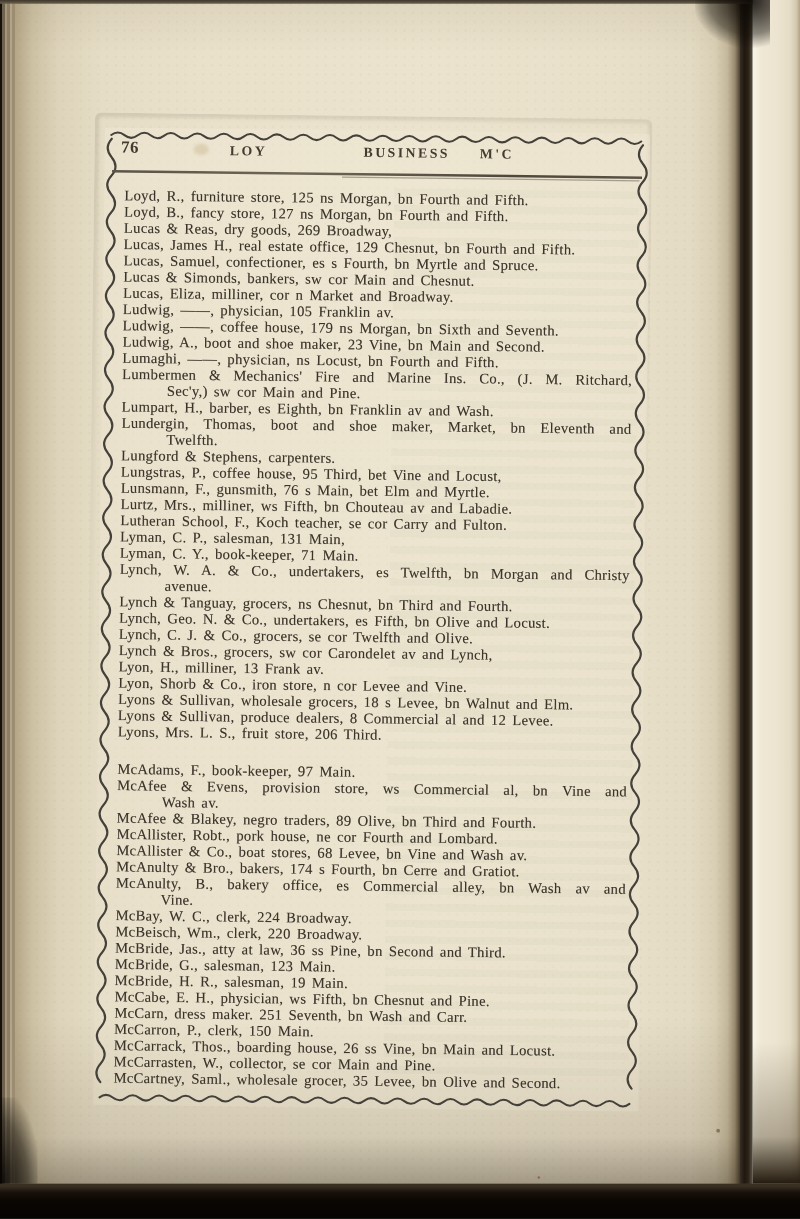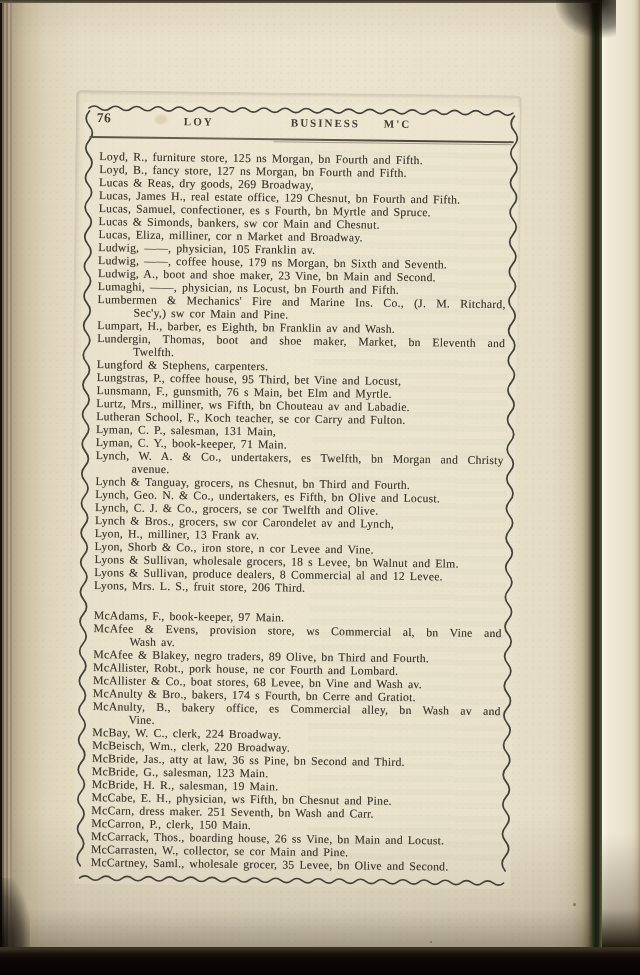--- a/index.html
+++ b/index.html
@@ -1,16 +1,16 @@
 <!DOCTYPE html>
 <html style="--paper: #e9e0ca; --ink: #3a342b;"><head>
 <meta charset="utf-8">
 <style>
   html,body{margin:0;padding:0;background:#070402;}
-  .canvas{position:relative;width:640px;height:975px;overflow:hidden;background:#15803d;
+  .canvas{position:relative;width:640px;height:975px;overflow:hidden;background:#404040;
           font-family:"Liberation Serif","DejaVu Serif",serif;}
 
   
   .edge-stripes{position:absolute;left:0;top:0;width:12px;height:947px;
     background:linear-gradient(90deg,#15100a 0 2px,#6f6350 2px 4px,#a4957a 4px 6px,#8d7f66 6px 8px,#b3a489 8px 10px,#9c8d72 10px 12px);}
   .main-page{position:absolute;left:12px;top:0;width:580px;height:947px;
     background:
       linear-gradient(180deg,rgba(110,92,62,.10),rgba(0,0,0,0) 42px,rgba(0,0,0,0) 86%,rgba(70,55,32,.14) 96%,rgba(45,34,18,.38)),
       radial-gradient(rgba(120,100,70,.05) 1px,transparent 1px),
       linear-gradient(90deg,#b4a687 0,#cdc1a4 14px,#ddd3ba 34px,#e6ddc6 70px,#eae1cb 150px,#ebe3cd 330px,#e9e0ca 480px,#e4dbc4 540px,#d9cfb5 560px,#c4b89b 570px,#97896e 576px,#4c422f 580px);

